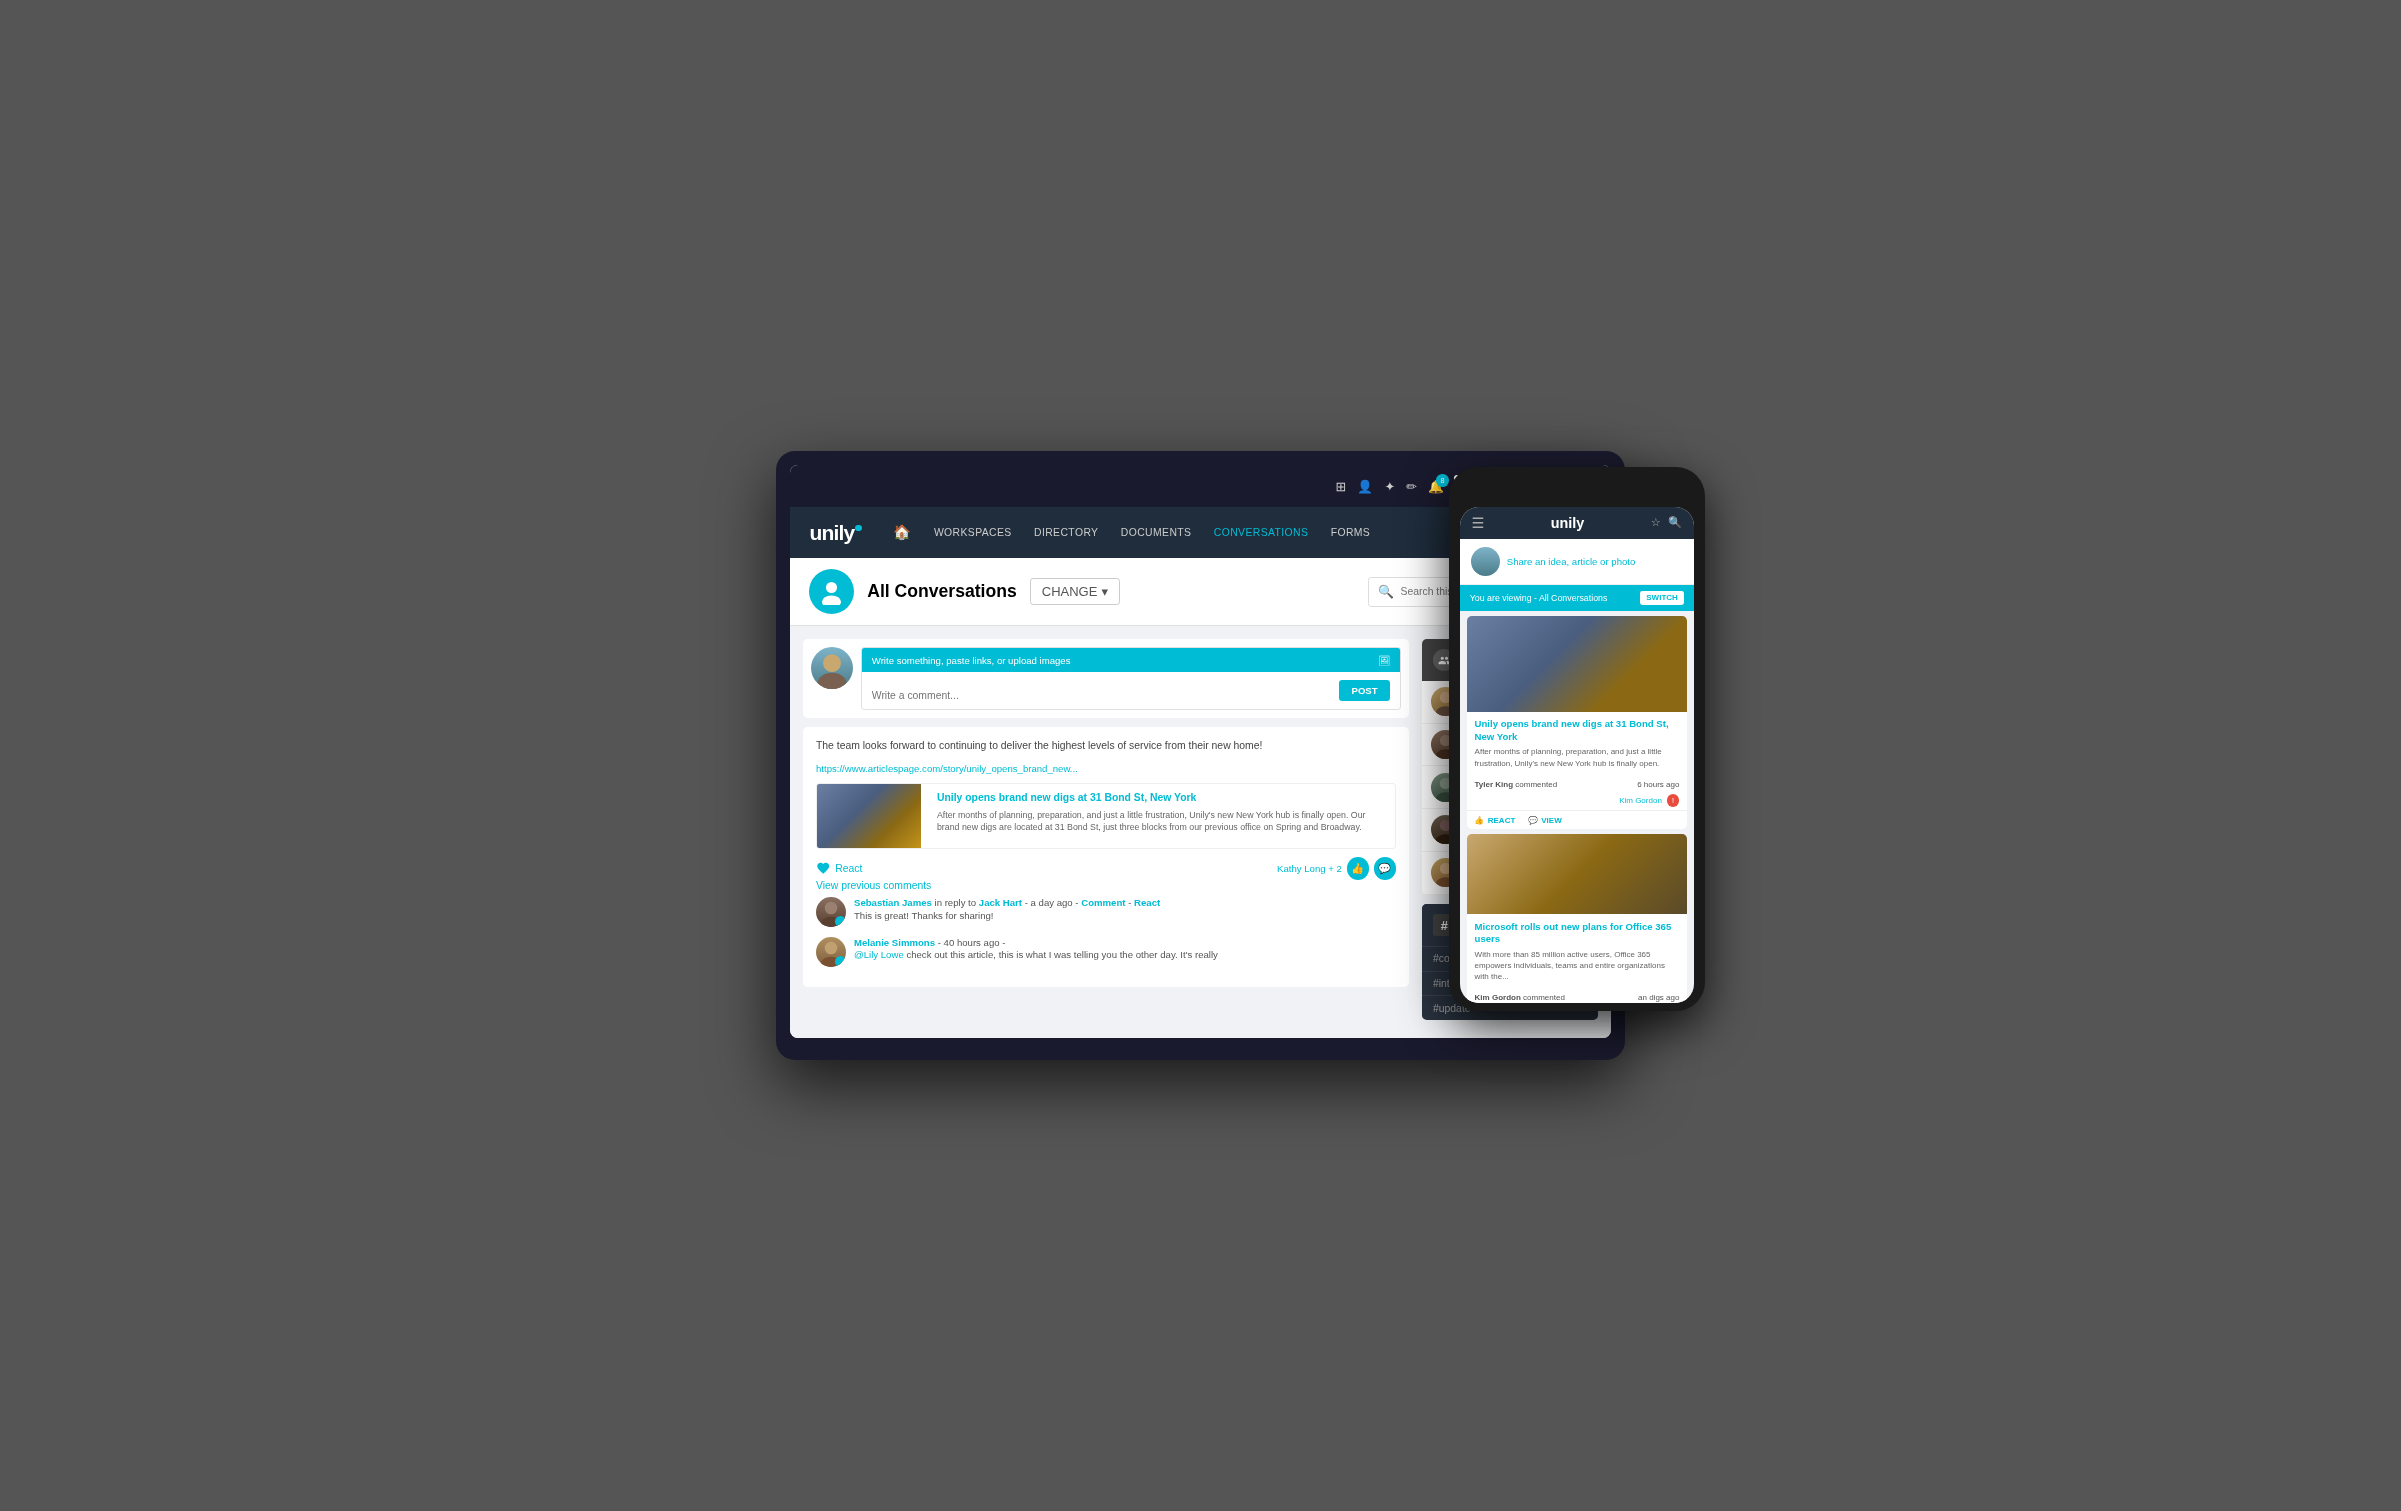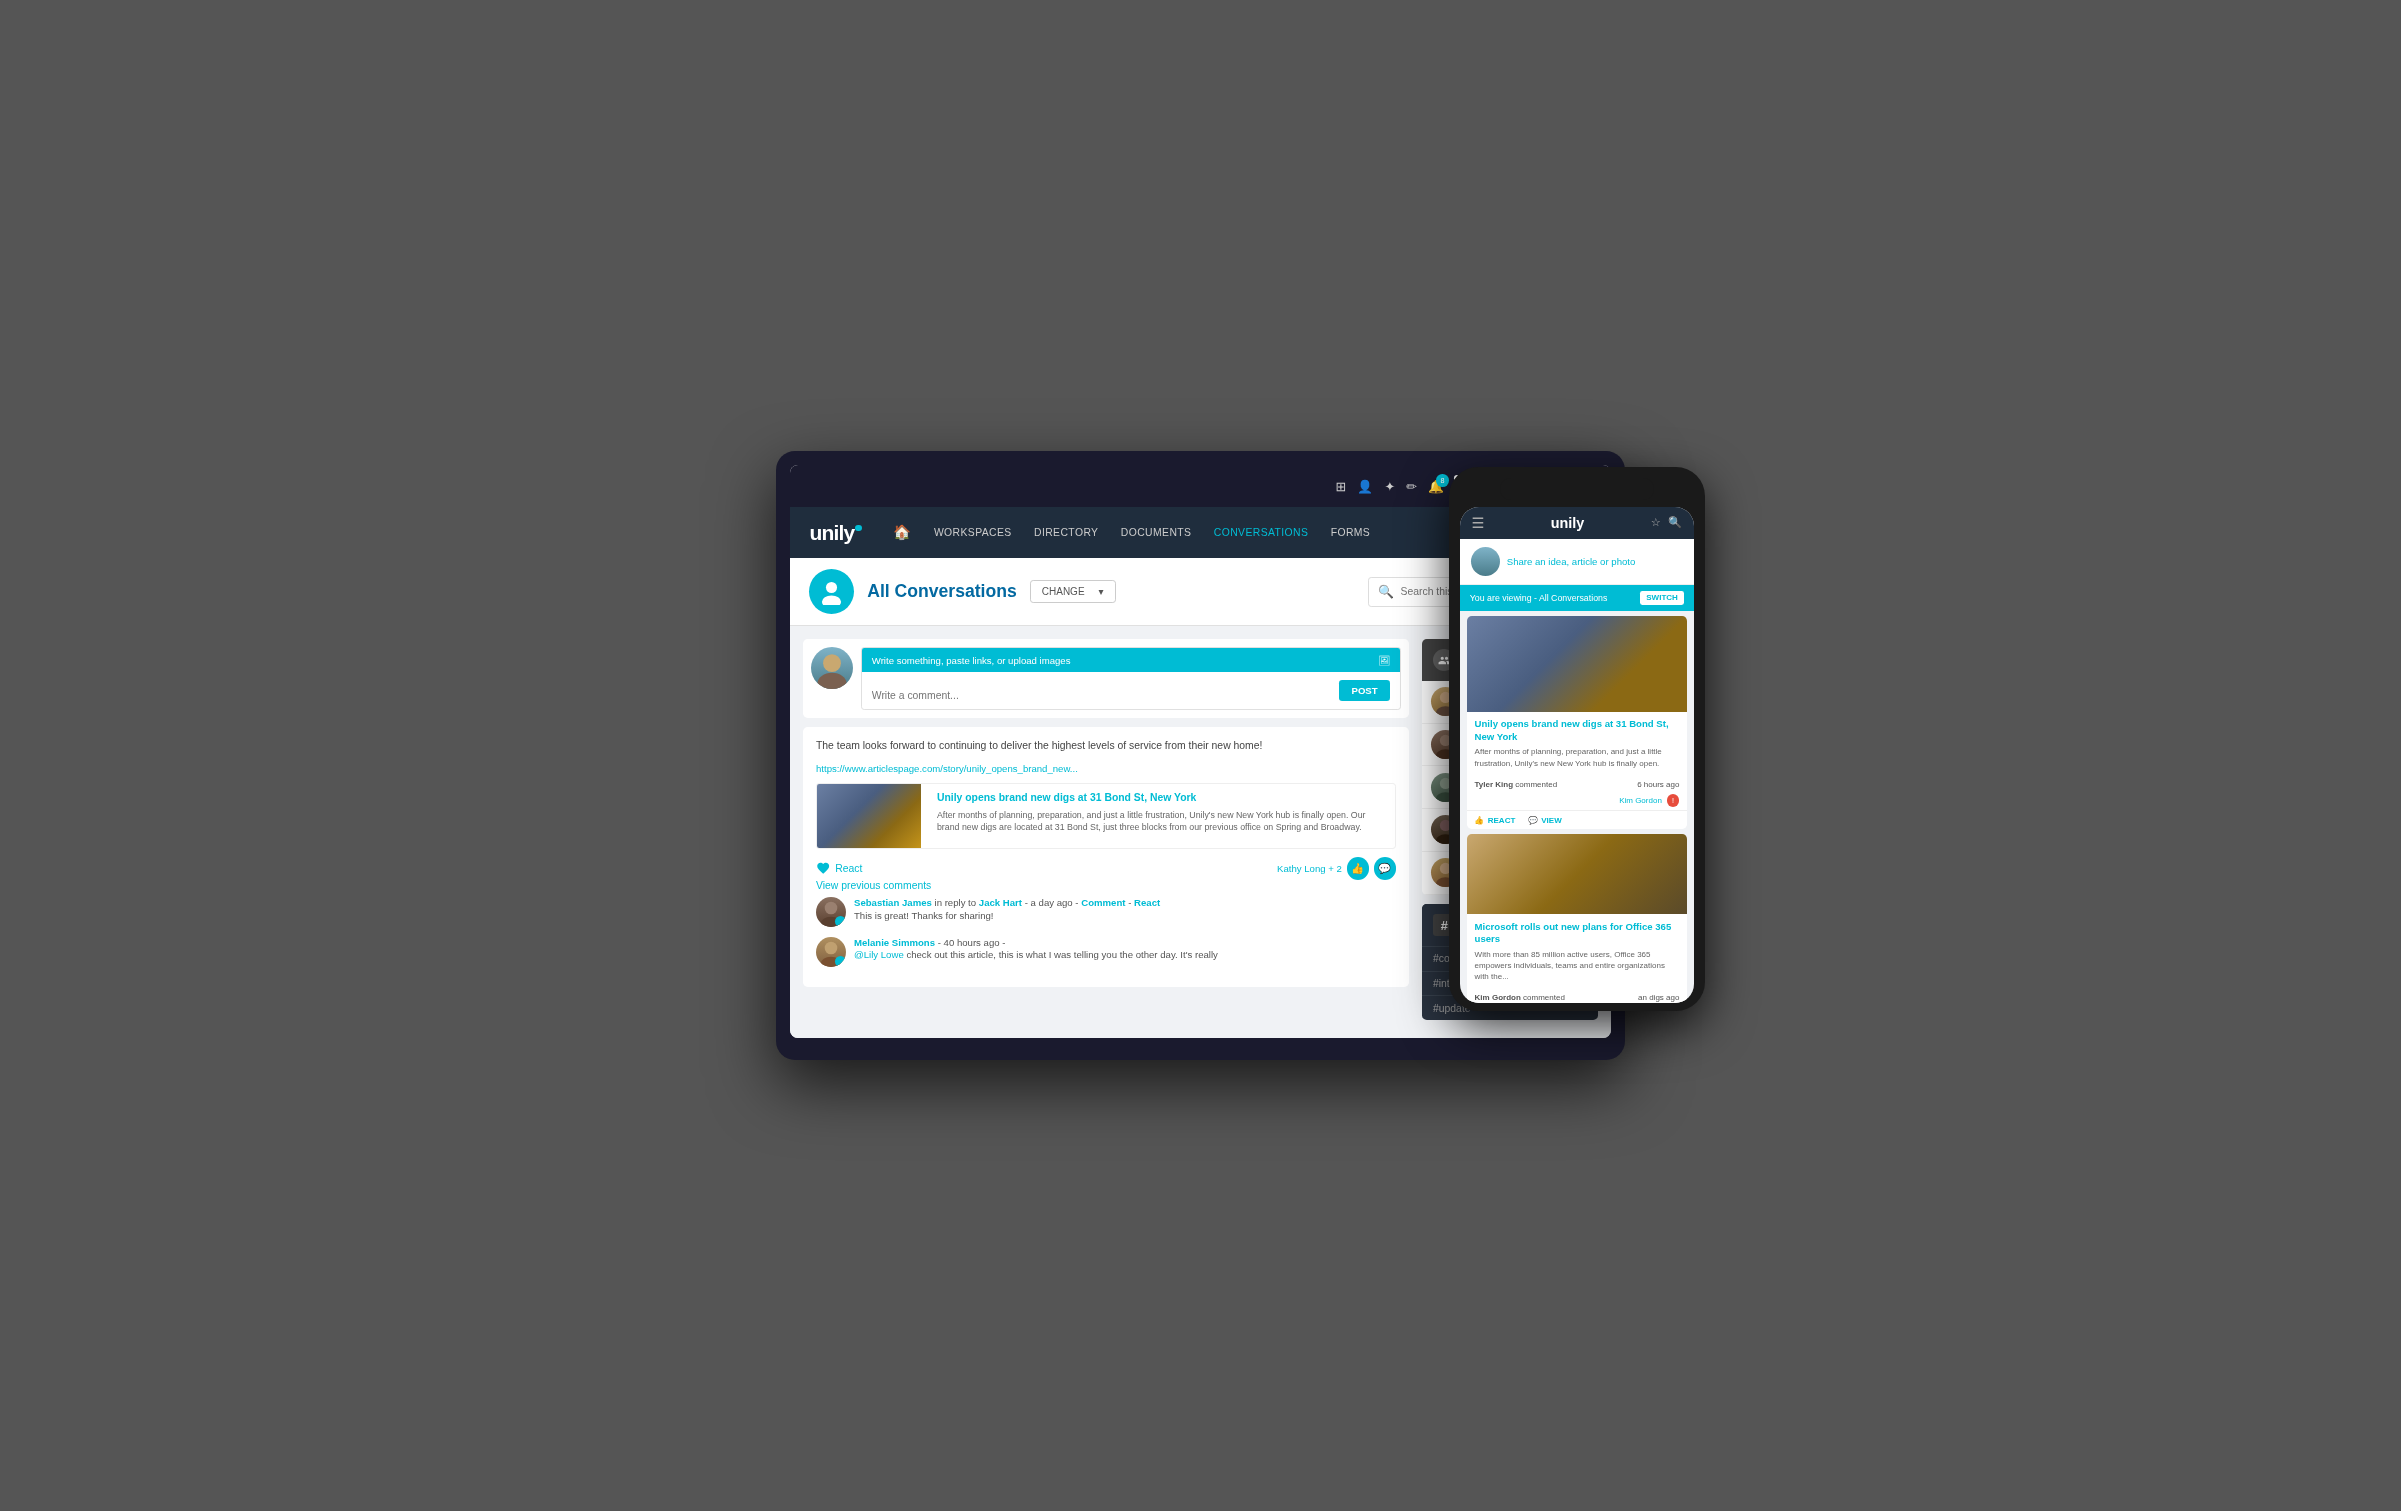--- a/index.html
+++ b/index.html
@@ -192,34 +192,34 @@
       width: 45px;
       height: 45px;
       background: #00bcd4;
       border-radius: 50%;
       display: flex;
       align-items: center;
       justify-content: center;
     }
     .conv-avatar svg { width: 27px; height: 27px; fill: white; }
     .conv-title {
-      color: #0369a1;
+      color: #000000;
       font-size: 17.6px;
       font-weight: 700;
     }
     .change-btn {
       background: white;
       border: 0.8px solid #ccc;
       border-radius: 3.2px;
       padding: 4.8px 11.2px;
-      font-size: 10px;
+      font-size: 13px;
       cursor: pointer;
       display: flex;
       align-items: center;
-      gap: 14px;
+      gap: 4px;
       color: #555;
     }
     .search-channel {
       margin-left: auto;
       display: flex;
       align-items: center;
       border: 0.8px solid #ddd;
       border-radius: 3.2px;
       padding: 6.4px 9.6px;
       gap: 6.4px;

